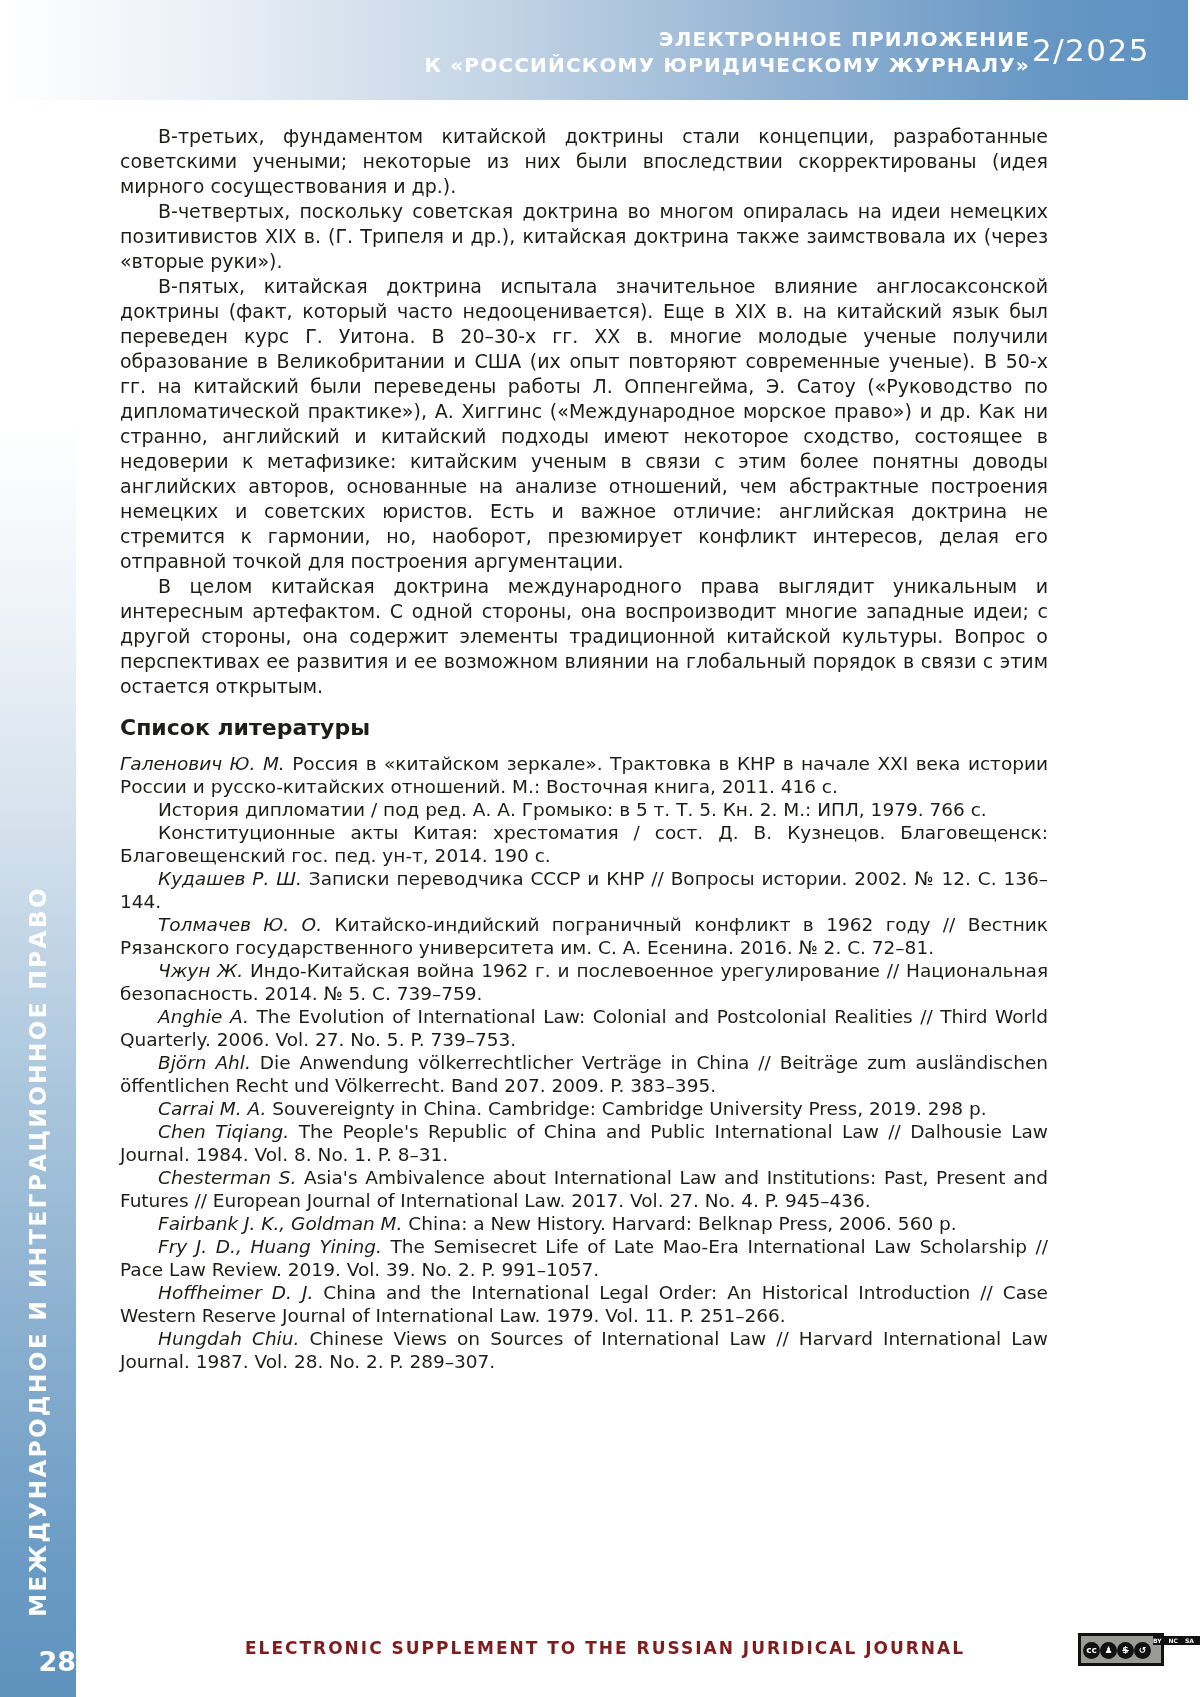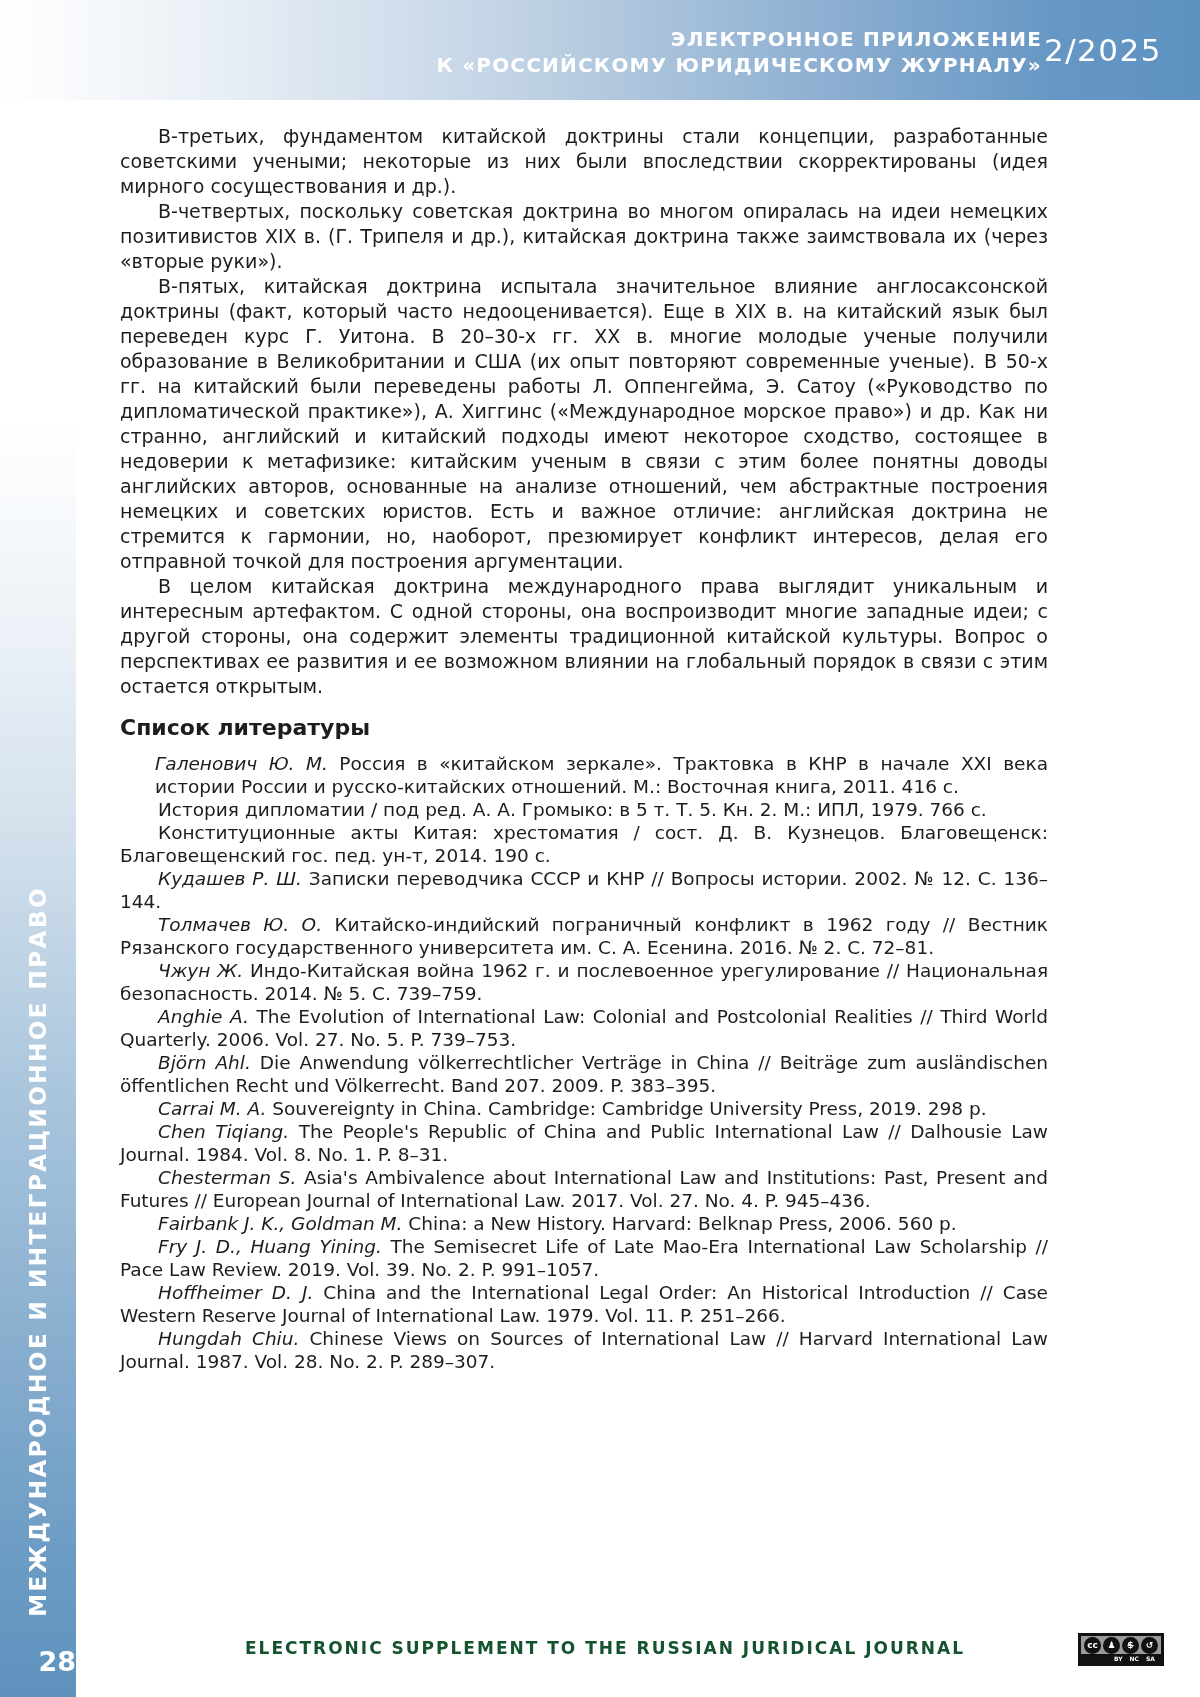--- a/index.html
+++ b/index.html
@@ -9,21 +9,21 @@
     width: 1200px;
     height: 1697px;
     background: #ffffff;
     overflow: hidden;
     font-family: "DejaVu Sans", sans-serif;
     color: #1d1d1b;
   }
   
   .header-band {
     position: absolute;
-    top: 0; left: 0; right: 0;
+    top: 0; left: 0; right: 12px;
     height: 100px;
     background: linear-gradient(90deg, #ffffff 0%, #e9eff6 18%, #c3d4e5 42%, #8fb0d2 68%, #6697c4 88%, #5d92c0 100%);
   }
   .header-lines {
     position: absolute;
     top: 26px;
     right: 158px;
     text-align: right;
     color: #ffffff;
     font-weight: bold;
@@ -92,45 +92,45 @@
     margin-bottom: 12px;
     font-size: 22px;
     font-weight: bold;
   }
   .ref {
     font-size: 18.5px;
     line-height: 23px;
     text-align: justify;
     text-indent: 38px;
   }
-  .ref.flush { text-indent: 0; margin-left: 35px; }
+  .ref.flush { text-indent: 0; }
   .ref i { font-style: italic; }
   
   .footer-text {
     position: absolute;
     left: 140px;
     right: 130px;
     top: 1638px;
     text-align: center;
-    color: #14532d;
+    color: #7f1d1d;
     font-weight: bold;
     font-size: 17px;
     letter-spacing: 2px;
     white-space: nowrap;
   }
   .cc-badge {
     position: absolute;
     left: 1078px;
     top: 1633px;
     width: 86px;
     height: 33px;
     background: #9b9b95;
     border: 3px solid #111111;
     display: flex;
-    flex-direction: column;
+    flex-direction: row;
   }
   .cc-circles {
     flex: 1;
     display: flex;
     align-items: center;
     justify-content: space-around;
     padding: 1px 2px 0 2px;
   }
   .cc-circle {
     width: 17px; height: 17px;

